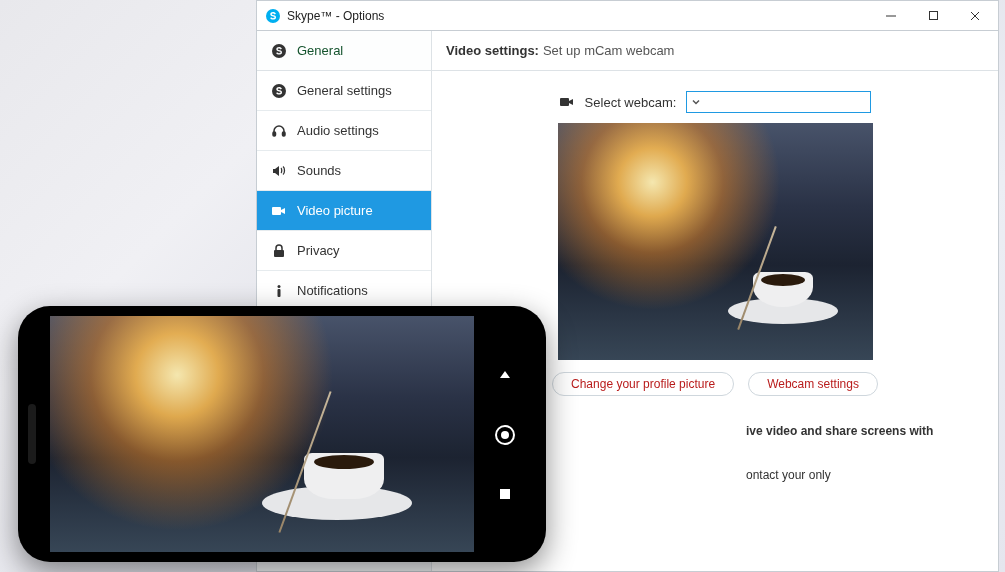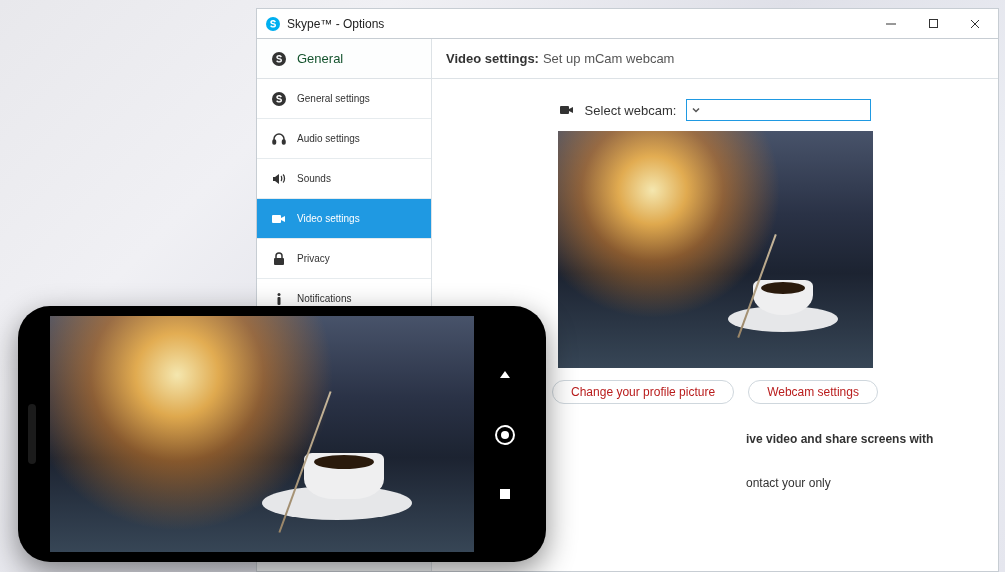--- a/index.html
+++ b/index.html
@@ -15,21 +15,20 @@
 .window {
   position: absolute;
   left: 256px;
   top: 0;
   right: 6px;
   bottom: 0;
   background: #fff;
   border: 1px solid #c7cdd3;
   display: flex;
   flex-direction: column;
-  margin-top: 8px;
 }
 .titlebar {
   height: 30px;
   display: flex;
   align-items: center;
   padding: 0 6px 0 8px;
   border-bottom: 1px solid #c7cdd3;
   background: #fff;
 }
 .titlebar-icon svg { display: block; }
@@ -67,21 +66,21 @@
   color: #14532d;
   background: #fdfefe;
 }
 .sb-item {
   height: 40px;
   display: flex;
   align-items: center;
   padding: 0 14px;
   border-bottom: 1px solid #e6ebee;
   gap: 10px;
-  font-size: 10px;
+  font-size: 13px;
   color: #333;
   background: #fff;
 }
 .sb-item.active {
   background: #1f99e2;
   color: #fff;
 }
 .sb-icon { width: 16px; display: flex; justify-content: center; }
 .sb-icon svg { display: block; }
 
@@ -357,21 +356,21 @@
         <span>Sounds</span>
       </div>
 
       <div class="sb-item active">
         <span class="sb-icon">
           <svg width="16" height="16" viewBox="0 0 16 16" fill="#fff">
               <rect x="1" y="4" width="9" height="8" rx="1"></rect>
               <path d="M10 7l4-2v6l-4-2z"></path>
             </svg>
         </span>
-        <span>Video settings</span>
+        <span>Video picture</span>
       </div>
 
       <div class="sb-item">
         <span class="sb-icon">
           <svg width="16" height="16" viewBox="0 0 16 16" fill="#333">
               <rect x="3" y="7" width="10" height="7" rx="1"></rect>
               <path d="M5 7V5a3 3 0 0 1 6 0v2" fill="none" stroke="#333" stroke-width="1.5"></path>
             </svg>
         </span>
         <span>Privacy</span>

